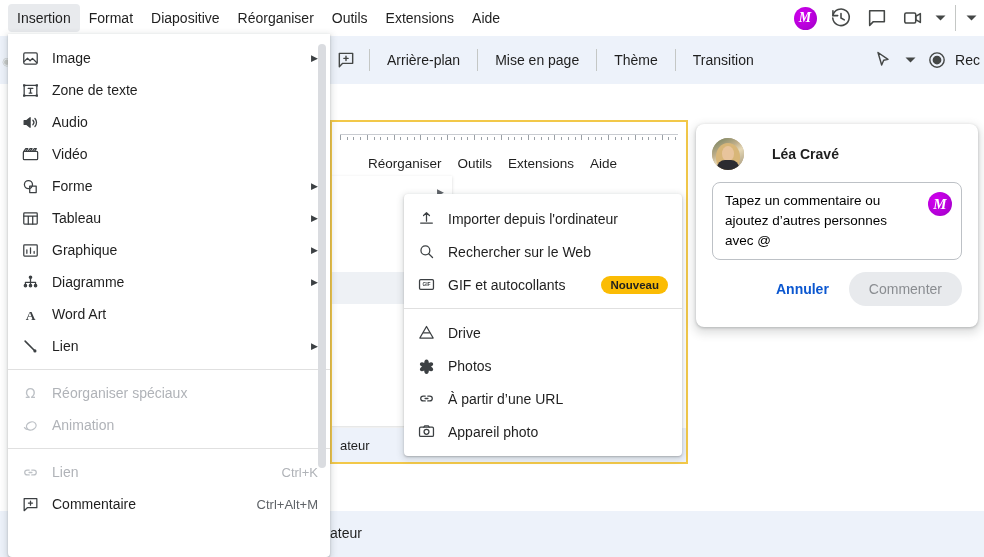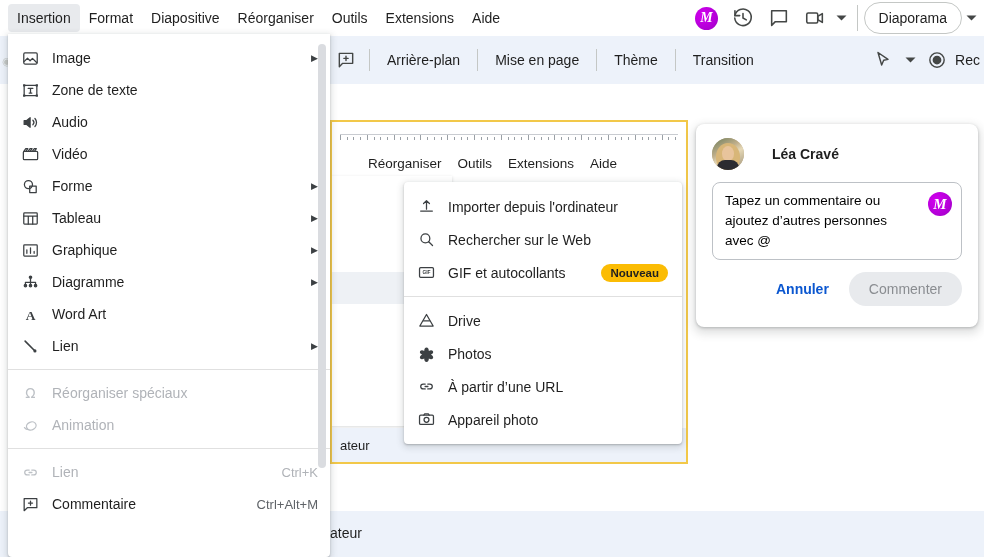--- a/index.html
+++ b/index.html
@@ -162,21 +162,21 @@
   .mrow.disabled .mshort { color: #b0b3b8; }
   .marrow { color: #3c4043; font-size: 9px; margin-left: 12px; }
   .msep { height: 1px; background: #e0e0e0; margin: 7px 0 7px 0; }
   .dd-scrollbar {
     position: absolute; right: 4px; top: 10px; width: 8px; height: 424px;
     background: #dadce0; border-radius: 4px; cursor: pointer;
   }
 
   
   .submenu {
-    position: absolute; left: 404px; top: 182px; width: 278px;
+    position: absolute; left: 404px; top: 194px; width: 278px;
     background: #ffffff; border-radius: 4px;
     box-shadow: 0 2px 6px 2px rgba(60,64,67,.15), 0 1px 2px rgba(60,64,67,.3);
     padding: 8px 0; z-index: 40;
   }
   .srow { height: 33px; display: flex; align-items: center; padding-right: 14px; cursor: pointer; }
   .sico { width: 44px; min-width: 44px; display: flex; align-items: center; justify-content: center; color: #3c4043; }
   .slabel { font-size: 14px; color: #1f1f1f; white-space: nowrap; }
   .badge {
     margin-left: auto; background: #fbbc04; color: #1f1f1f;
     font-size: 11.5px; font-weight: bold; padding: 3px 9px; border-radius: 10px;
@@ -274,23 +274,20 @@
         <rect x="3" y="6.5" width="12" height="11" rx="1.6"></rect>
           <path d="M15 10.2l5-3v9.6l-5-3z"></path>
       </svg>
     </div>
     <div class="tr-caret">
       <svg width="11" height="8" viewBox="0 0 11 8">
           <path d="M0.5 1.5 L5.5 6.5 L10.5 1.5 Z" fill="currentColor"></path>
         </svg>
     </div>
     <div class="vert-div"></div>
-    <div class="slideshow-btn">
-      <span>Diaporama</span>
-    </div>
     <div class="tr-caret">
       <svg width="11" height="8" viewBox="0 0 11 8">
           <path d="M0.5 1.5 L5.5 6.5 L10.5 1.5 Z" fill="currentColor"></path>
         </svg>
     </div>
   </div>
 
   <div class="toolbar">
     <div class="tb-left">
       <div class="tb-icon-btn">

